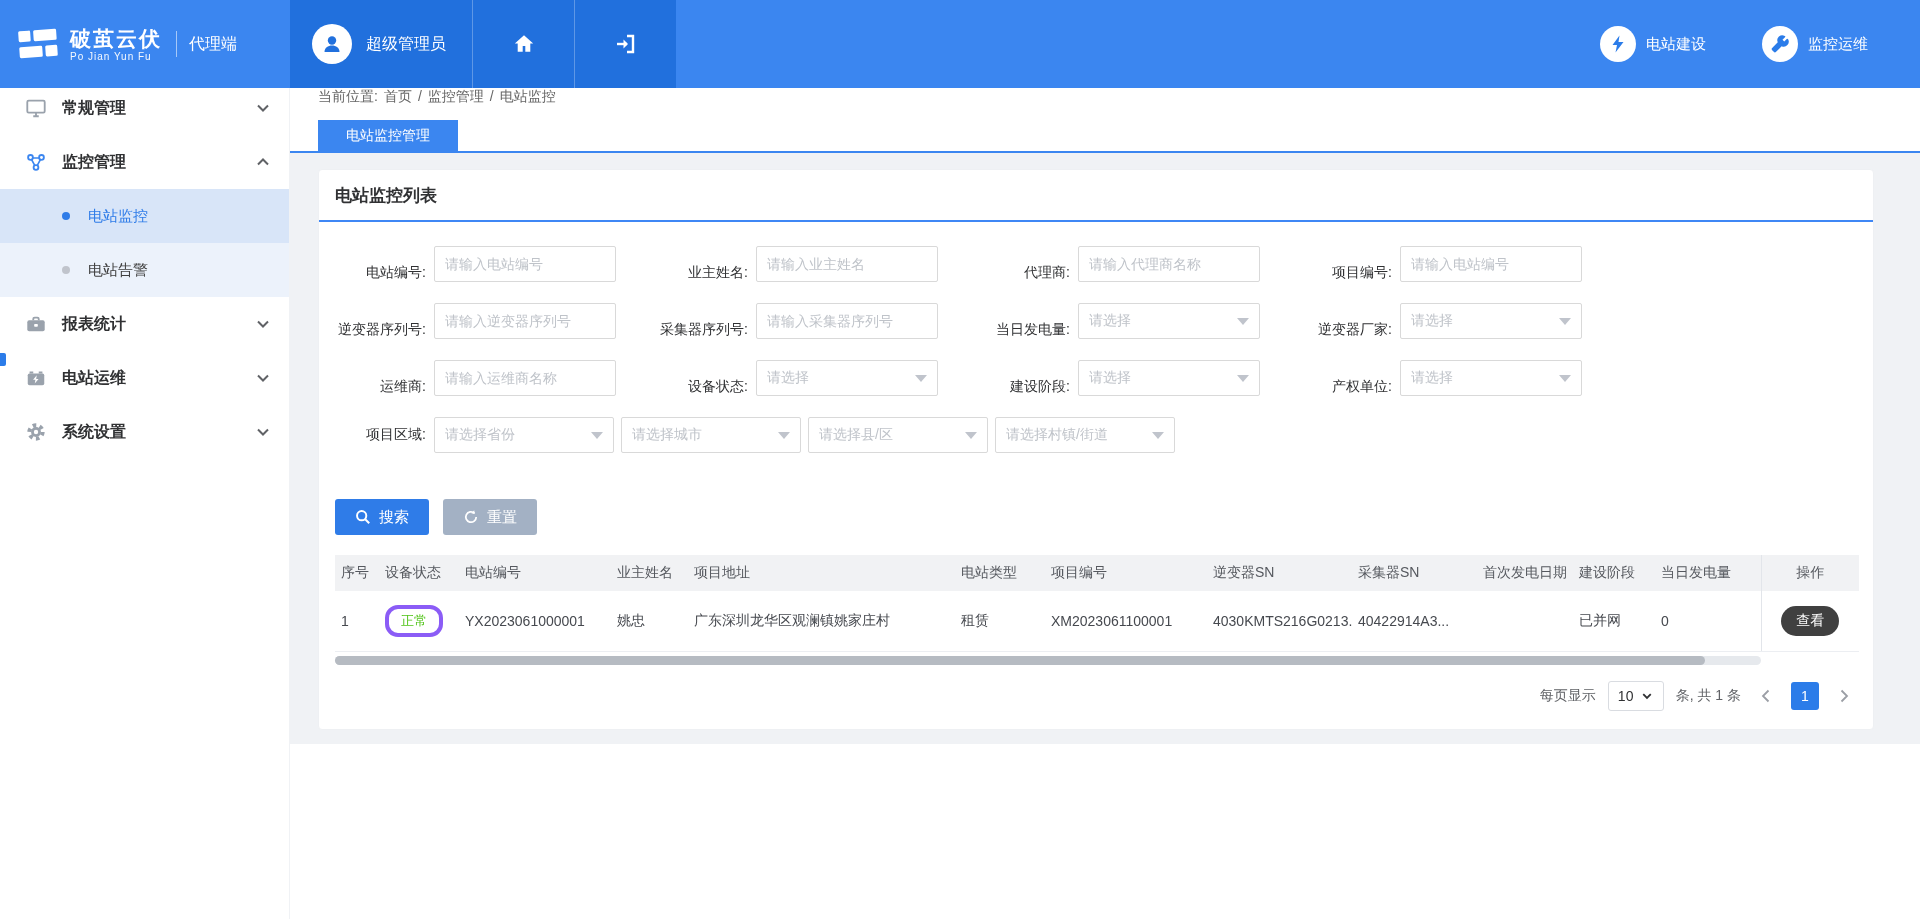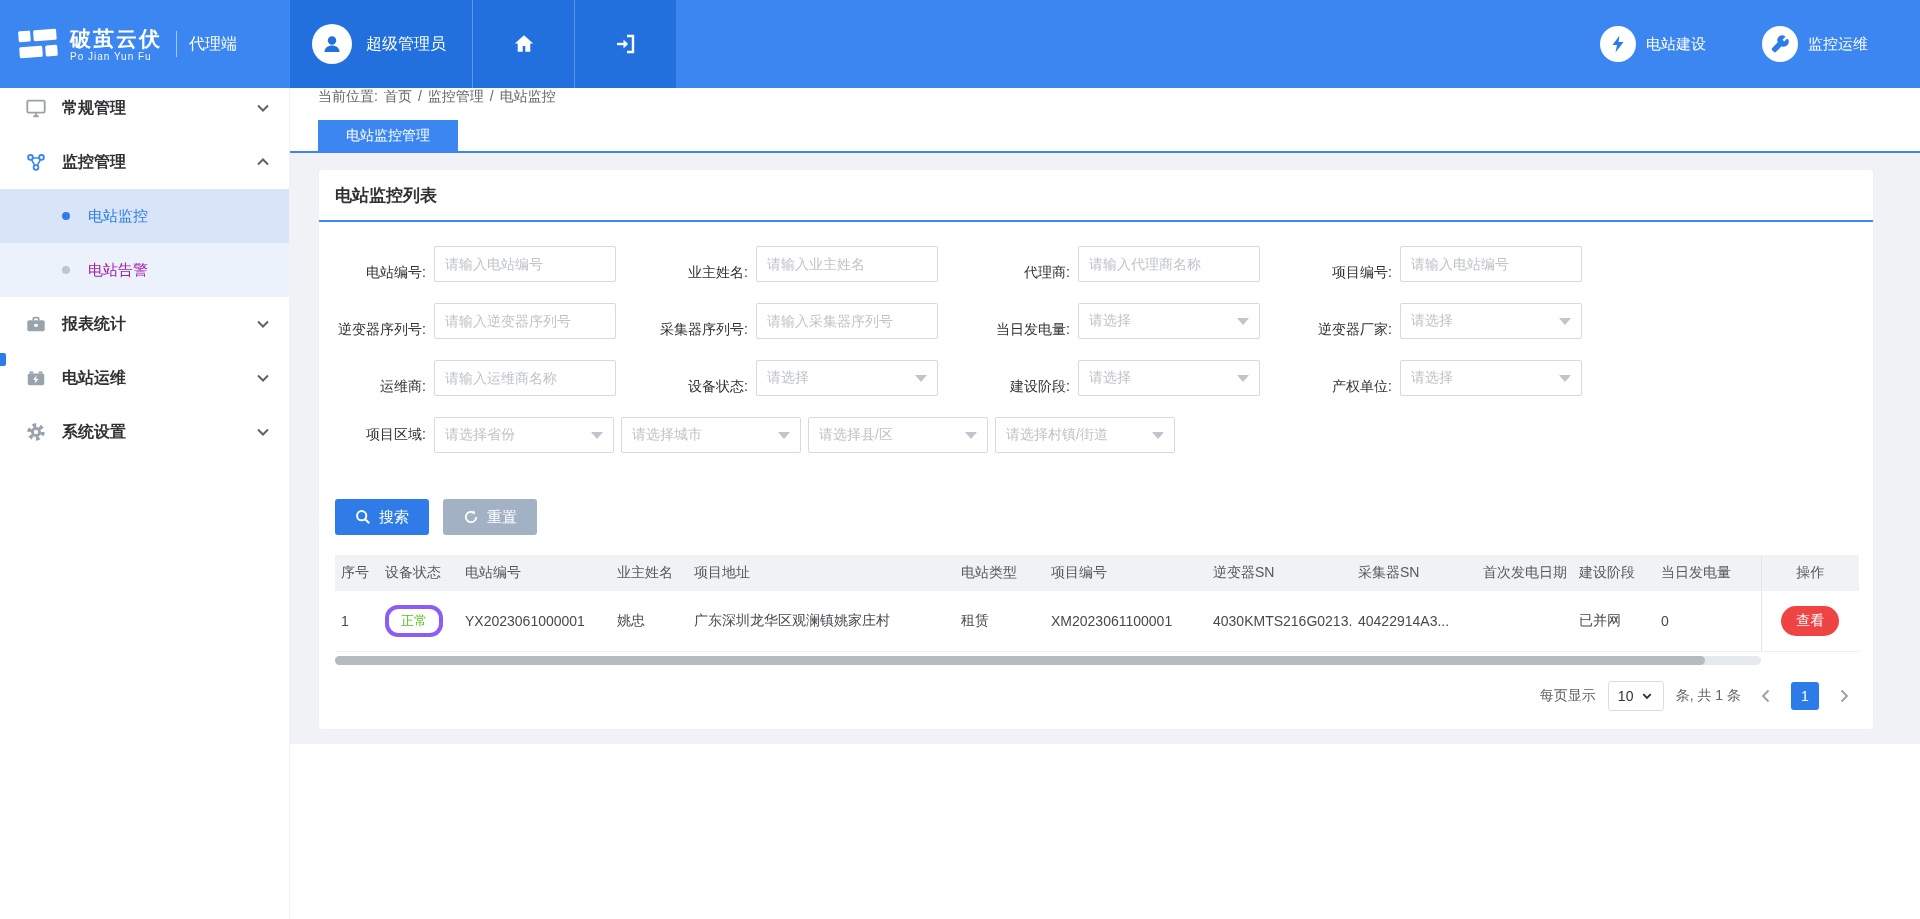--- a/index.html
+++ b/index.html
@@ -38,21 +38,21 @@
     cursor:pointer; }
   .menu-icon { width:24px; height:24px; flex:0 0 24px; display:flex; align-items:center;
     justify-content:center; }
   .menu-label { margin-left:14px; font-size:16px; font-weight:600; color:#303133; flex:1; }
   .menu-caret { width:16px; height:16px; color:#606266; }
   .submenu-item { height:54px; display:flex; align-items:center; padding-left:62px;
     cursor:pointer; background:#ecf2fb; }
   .submenu-item.active { background:#d8e5f8; }
   .submenu-dot { width:8px; height:8px; border-radius:50%; background:#c0c4cc; }
   .submenu-item.active .submenu-dot { background:#2f7ce8; }
-  .submenu-label { margin-left:18px; font-size:15px; color:#a21caf; }
+  .submenu-label { margin-left:18px; font-size:15px; color:#404040; }
   .submenu-item.active .submenu-label { color:#2f7ce8; }
   .edge-indicator { position:absolute; left:0; top:284px; width:6px; height:13px;
     background:#2b7ce9; border-radius:0 2px 2px 0; }
 
   
   .main { position:absolute; top:69px; left:290px; width:1630px; height:745px; background:#fff; }
   .breadcrumb-row { padding:19px 0 14px 28px; font-size:14px; color:#666;
     display:flex; gap:6px; }
   .crumb-link { color:#666; cursor:pointer; }
   .tab-row { border-bottom:2px solid #3b86f0; padding-left:28px; display:flex; }
@@ -100,21 +100,21 @@
   
   .table-wrap { padding:0 16px; position:relative; }
   table { width:1524px; border-collapse:collapse; table-layout:fixed; }
   th { height:36px; background:#f1f2f4; font-size:14px; font-weight:normal; color:#55585e;
     text-align:left; padding:0 6px; white-space:nowrap; overflow:hidden; }
   td { height:60px; font-size:14px; color:#46494f; padding:0 6px; white-space:nowrap;
     overflow:hidden; border-bottom:1px solid #eceef2; background:#fff; }
   .col-action-th, .col-action-td { border-left:1px solid #e2e5ea; text-align:center; }
   .status-pill { display:inline-block; border:4px solid #8b5cf6; color:#52c41a;
     font-size:13px; border-radius:13px; padding:3px 12px; background:#fff; }
-  .view-btn { width:58px; height:30px; background:#ef4444; color:#fff; border:none;
+  .view-btn { width:58px; height:30px; background:#404040; color:#fff; border:none;
     border-radius:15px; font-size:14px; cursor:pointer;
     font-family:"Liberation Sans","DejaVu Sans",sans-serif; }
   .hscroll { margin:4px 0 0 0; width:1426px; height:9px; border-radius:5px;
     background:#e6e9ed; position:relative; cursor:pointer; }
   .hscroll-thumb { position:absolute; left:0; top:0; height:9px; width:1370px;
     border-radius:5px; background:#b6bbc2; }
 
   
   .pagination { display:flex; align-items:center; justify-content:flex-end;
     gap:12px; padding:16px 16px 18px 16px; font-size:14px; color:#606266; }

